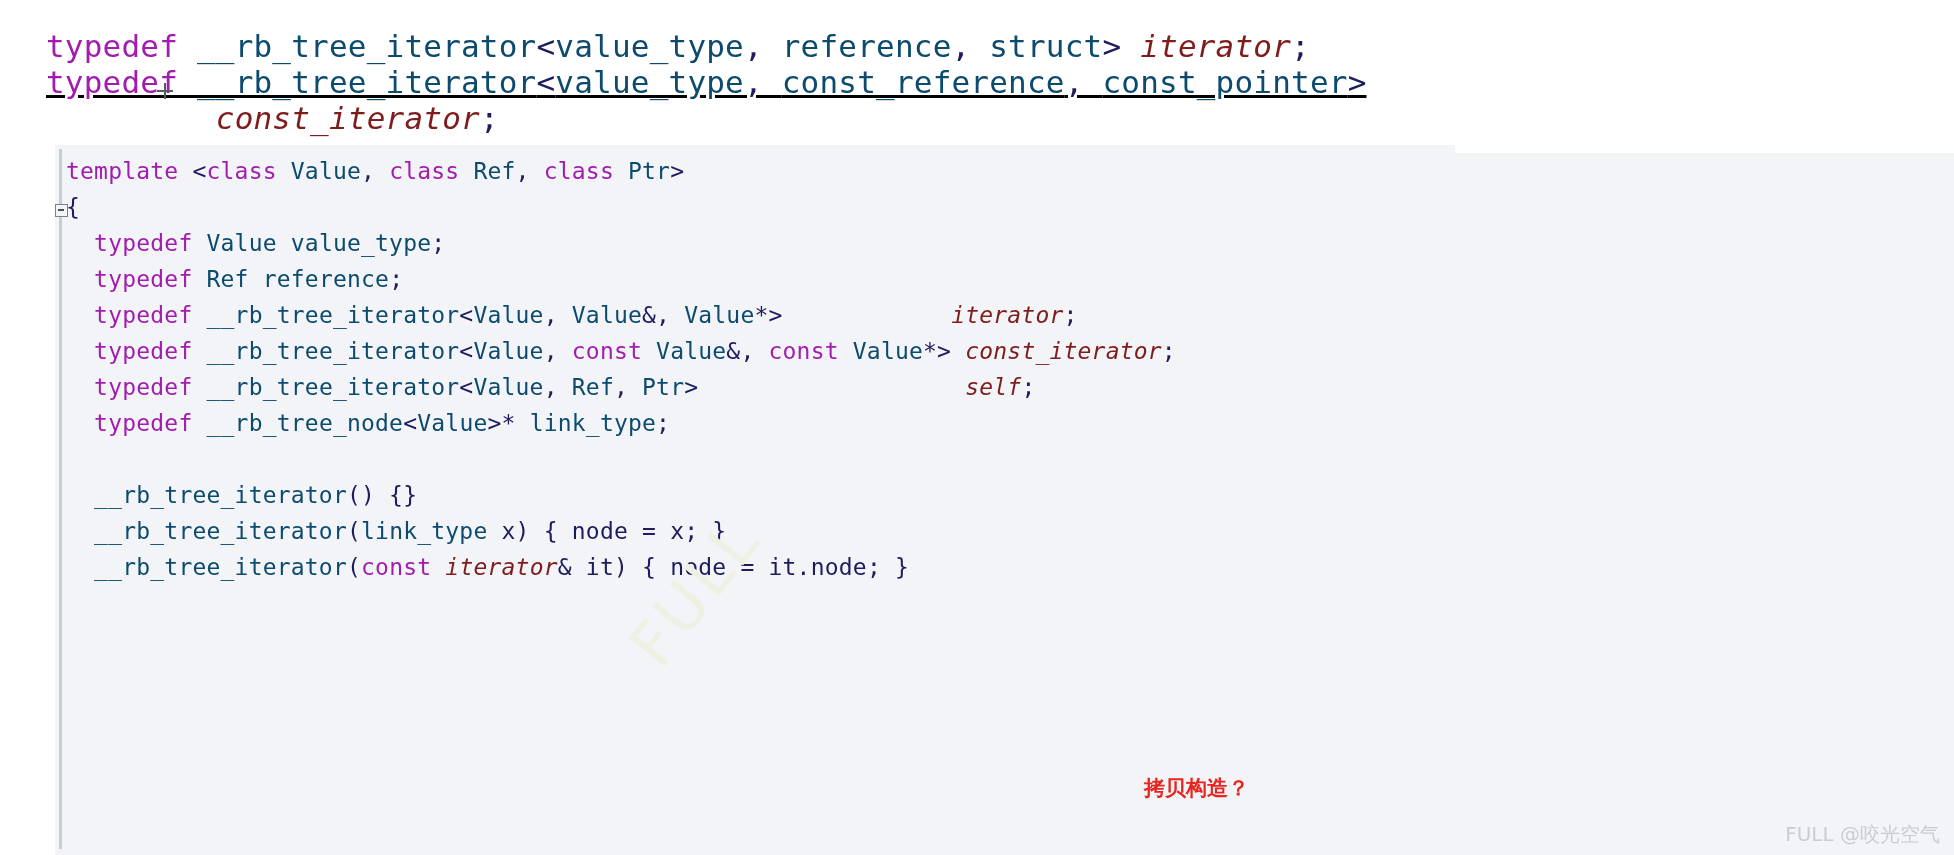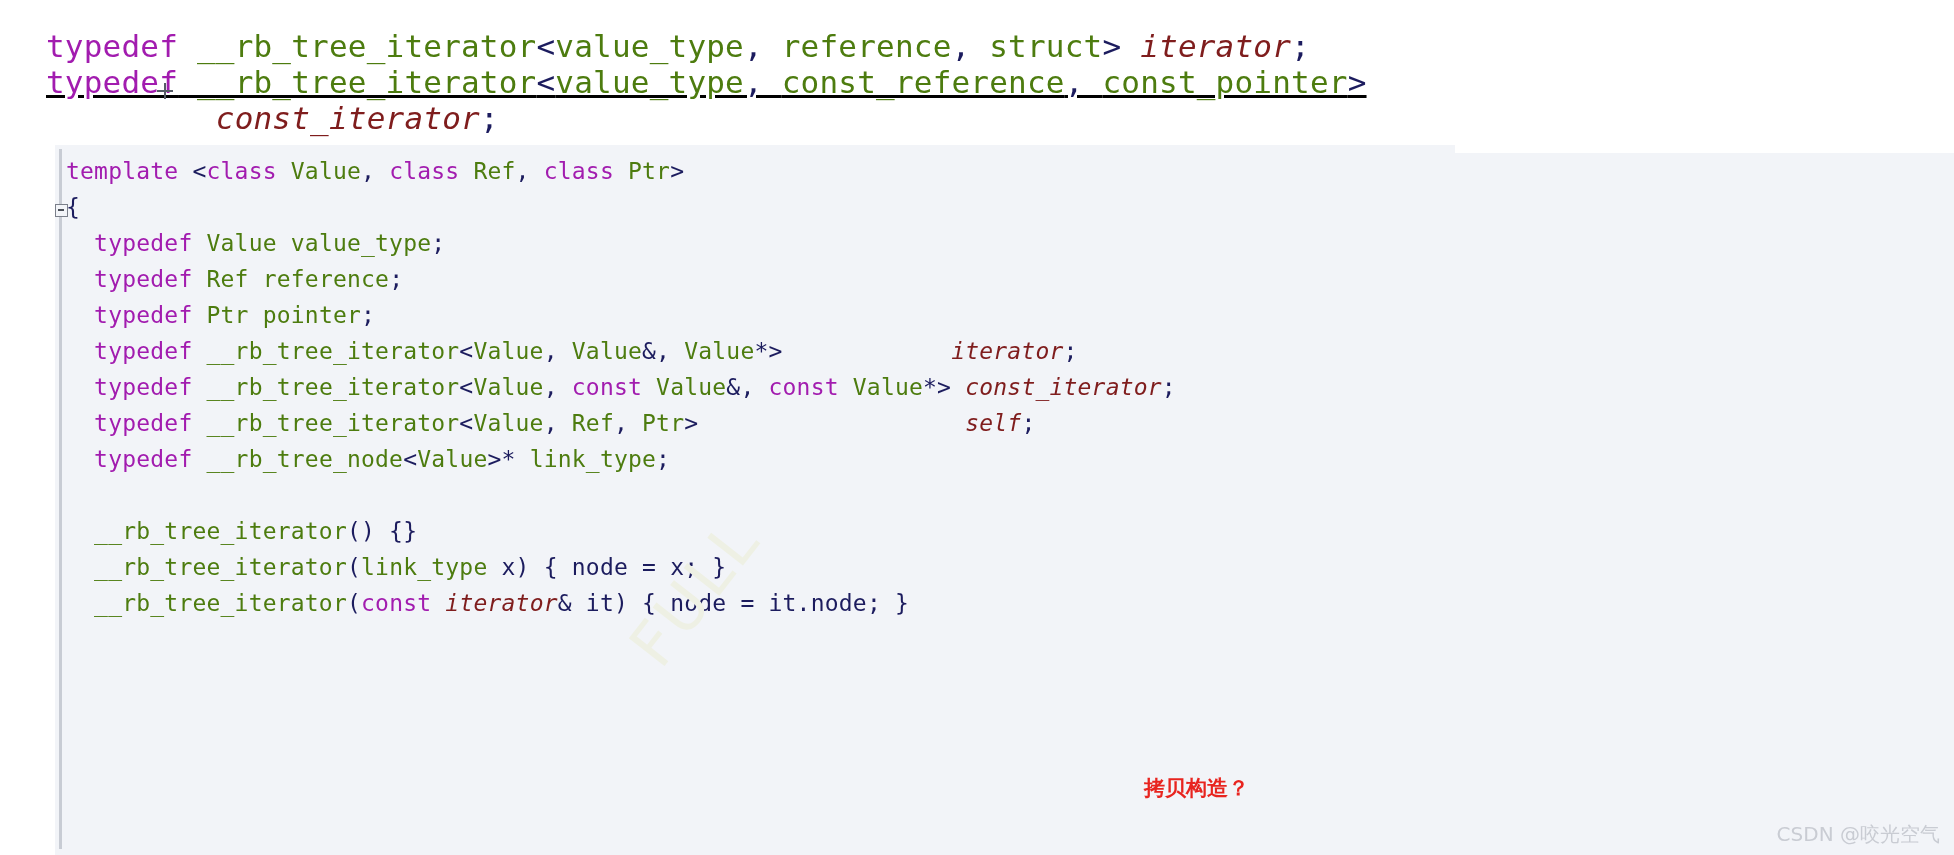--- a/index.html
+++ b/index.html
@@ -109,21 +109,21 @@
     white-space: pre;
     font-size: 23px;
     line-height: 36px;
     height: 36px;
     padding-left: 11px;
     letter-spacing: 0.2px;
   }
 
   
   .kw   { color: #a21caf; }
-  .ty   { color: #4d7c0f; }
+  .ty   { color: #0c4a6e; }
   .it   { color: #7f1d1d; font-style: italic; }
   .pn   { color: #1c1c5e; }
   .id   { color: #1c1c5e; }
 
   
   #annotation {
     position: absolute;
     left: 1144px;
     top: 774px;
     font-family: "DejaVu Sans", sans-serif;
@@ -173,29 +173,28 @@
 <div id="editor-panel-ext" style="background: rgb(242, 244, 248);"></div>
 
 <div id="editor-panel" style="background: rgb(242, 244, 248);">
   <div id="gutter-rule"></div>
   <div id="fold-marker"></div>
   <div id="code-body">
       <div class="cline"><span class="kw">template </span><span class="pn">&lt;</span><span class="kw">class</span><span class="ty"> Value</span><span class="pn">, </span><span class="kw">class</span><span class="ty"> Ref</span><span class="pn">, </span><span class="kw">class</span><span class="ty"> Ptr</span><span class="pn">&gt;</span></div>
       <div class="cline"><span class="pn">{</span></div>
       <div class="cline"><span class="pn">  </span><span class="kw">typedef</span><span class="ty"> Value value_type</span><span class="pn">;</span></div>
       <div class="cline"><span class="pn">  </span><span class="kw">typedef</span><span class="ty"> Ref reference</span><span class="pn">;</span></div>
-      <div class="cline"><span class="pn">  </span><span class="kw">typedef</span><span class="ty"> Ptr pointer</span><span class="pn">;</span></div>
       <div class="cline"><span class="pn">  </span><span class="kw">typedef</span><span class="ty"> __rb_tree_iterator</span><span class="pn">&lt;</span><span class="ty">Value</span><span class="pn">, </span><span class="ty">Value</span><span class="pn">&amp;, </span><span class="ty">Value</span><span class="pn">*&gt;</span><span class="pn">            </span><span class="it">iterator</span><span class="pn">;</span></div>
       <div class="cline"><span class="pn">  </span><span class="kw">typedef</span><span class="ty"> __rb_tree_iterator</span><span class="pn">&lt;</span><span class="ty">Value</span><span class="pn">, </span><span class="kw">const</span><span class="ty"> Value</span><span class="pn">&amp;, </span><span class="kw">const</span><span class="ty"> Value</span><span class="pn">*&gt; </span><span class="it">const_iterator</span><span class="pn">;</span></div>
       <div class="cline"><span class="pn">  </span><span class="kw">typedef</span><span class="ty"> __rb_tree_iterator</span><span class="pn">&lt;</span><span class="ty">Value</span><span class="pn">, </span><span class="ty">Ref</span><span class="pn">, </span><span class="ty">Ptr</span><span class="pn">&gt;</span><span class="pn">                   </span><span class="it">self</span><span class="pn">;</span></div>
       <div class="cline"><span class="pn">  </span><span class="kw">typedef</span><span class="ty"> __rb_tree_node</span><span class="pn">&lt;</span><span class="ty">Value</span><span class="pn">&gt;* </span><span class="ty">link_type</span><span class="pn">;</span></div>
       <div class="cline"><span class="pn"></span></div>
       <div class="cline"><span class="pn">  </span><span class="ty">__rb_tree_iterator</span><span class="pn">() {}</span></div>
       <div class="cline"><span class="pn">  </span><span class="ty">__rb_tree_iterator</span><span class="pn">(</span><span class="ty">link_type</span><span class="id"> x</span><span class="pn">) { </span><span class="id">node</span><span class="pn"> = </span><span class="id">x</span><span class="pn">; }</span></div>
       <div class="cline"><span class="pn">  </span><span class="ty">__rb_tree_iterator</span><span class="pn">(</span><span class="kw">const</span><span class="pn"> </span><span class="it">iterator</span><span class="pn">&amp; it</span><span class="pn">) { </span><span class="id">node</span><span class="pn"> = </span><span class="id">it</span><span class="pn">.</span><span class="id">node</span><span class="pn">; }</span></div>
     </div>
   <div id="diagonal-watermark">FULL</div>
 
 </div>
 
 <div id="annotation" style="color: rgb(232, 36, 31);">拷贝构造？</div>
 
-<div id="csdn-watermark">CSDN @咬光空气</div>
+<div id="csdn-watermark">FULL @咬光空气</div>
 
 </body></html>

